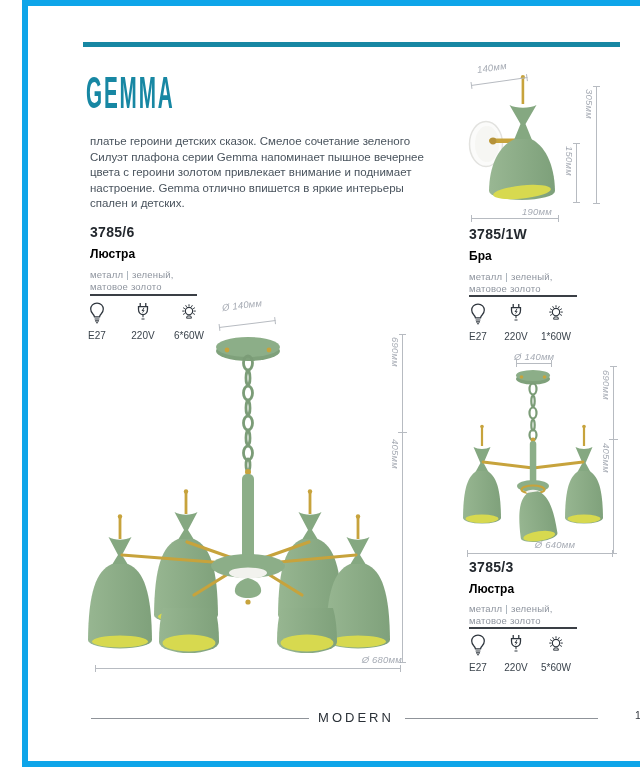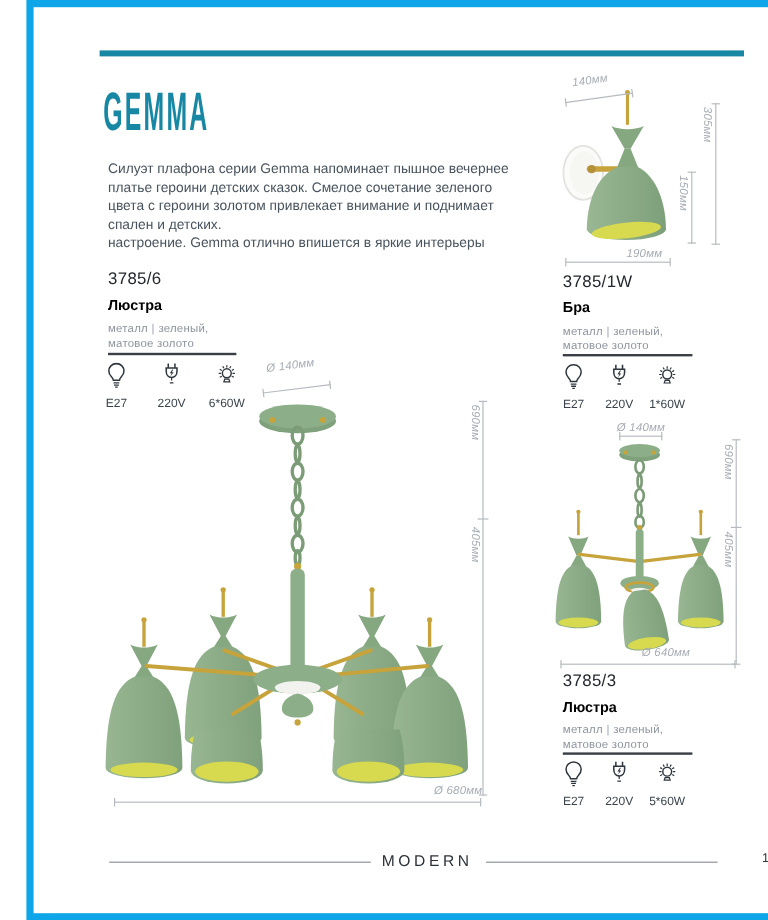--- a/index.html
+++ b/index.html
@@ -12,21 +12,21 @@
   .abs{position:absolute;}
   
   .accent-bar{position:absolute;left:55px;top:36px;width:537px;height:5px;background:#1787a3;}
   .series-title{
     position:absolute;left:58px;top:66px;color:#1787a3;font-weight:700;
     font-size:45px;line-height:42px;letter-spacing:4px;white-space:nowrap;
     transform:scale(0.46,1.0);transform-origin:0 0;
   }
   .desc{position:absolute;left:62px;top:128px;width:360px;color:#49535d;font-size:11.5px;line-height:15.5px;}
   
-  .pcode{position:absolute;font-size:14px;font-weight:400;color:#23282e;letter-spacing:.3px;}
+  .pcode{position:absolute;font-size:14px;font-weight:700;color:#23282e;letter-spacing:.3px;}
   .ptype{position:absolute;font-size:12px;font-weight:700;color:#000000;}
   .pmat{position:absolute;font-size:9.5px;color:#8e949e;letter-spacing:.2px;white-space:nowrap;}
   .pmat .sep{color:#9aa6b0;padding:0 3px;}
   .prule{position:absolute;height:2px;background:#3a3f45;}
   .spec-row{position:absolute;display:flex;}
   .spec-col{text-align:center;}
   .spec-col .spec-label{font-size:10px;color:#3a434c;margin-top:1px;}
   .spec-icon{display:inline-block;}
   
   .dim{position:absolute;font-size:9.5px;font-style:italic;color:#a6abb4;letter-spacing:.2px;white-space:nowrap;}
@@ -50,25 +50,25 @@
 </head>
 <body>
 
 <div id="page">
 
   <div class="accent-bar"></div>
 
   <div class="series-title">GEMMA</div>
 
   <div class="desc">
+    <div>платье героини детских сказок. Смелое сочетание зеленого</div>
     <div>Силуэт плафона серии Gemma напоминает пышное вечернее</div>
-    <div>платье героини детских сказок. Смелое сочетание зеленого</div>
     <div>цвета с героини золотом привлекает внимание и поднимает</div>
+    <div>настроение. Gemma отлично впишется в яркие интерьеры</div>
     <div>спален и детских.</div>
-    <div>настроение. Gemma отлично впишется в яркие интерьеры</div>
   </div>
 
   <div class="pcode" style="left:62px;top:218px;">3785/6</div>
   <div class="ptype" style="left:62px;top:241px;">Люстра</div>
   <div class="pmat" style="left:62px;top:263px;">
     <span>металл</span><span class="sep">|</span><span>зеленый,</span>
   </div>
   <div class="pmat" style="left:62px;top:275px;">матовое золото</div>
   <div class="prule" style="left:62px;top:288px;width:107px;"></div>
   <div class="spec-row" style="left:46px;top:295px;">

